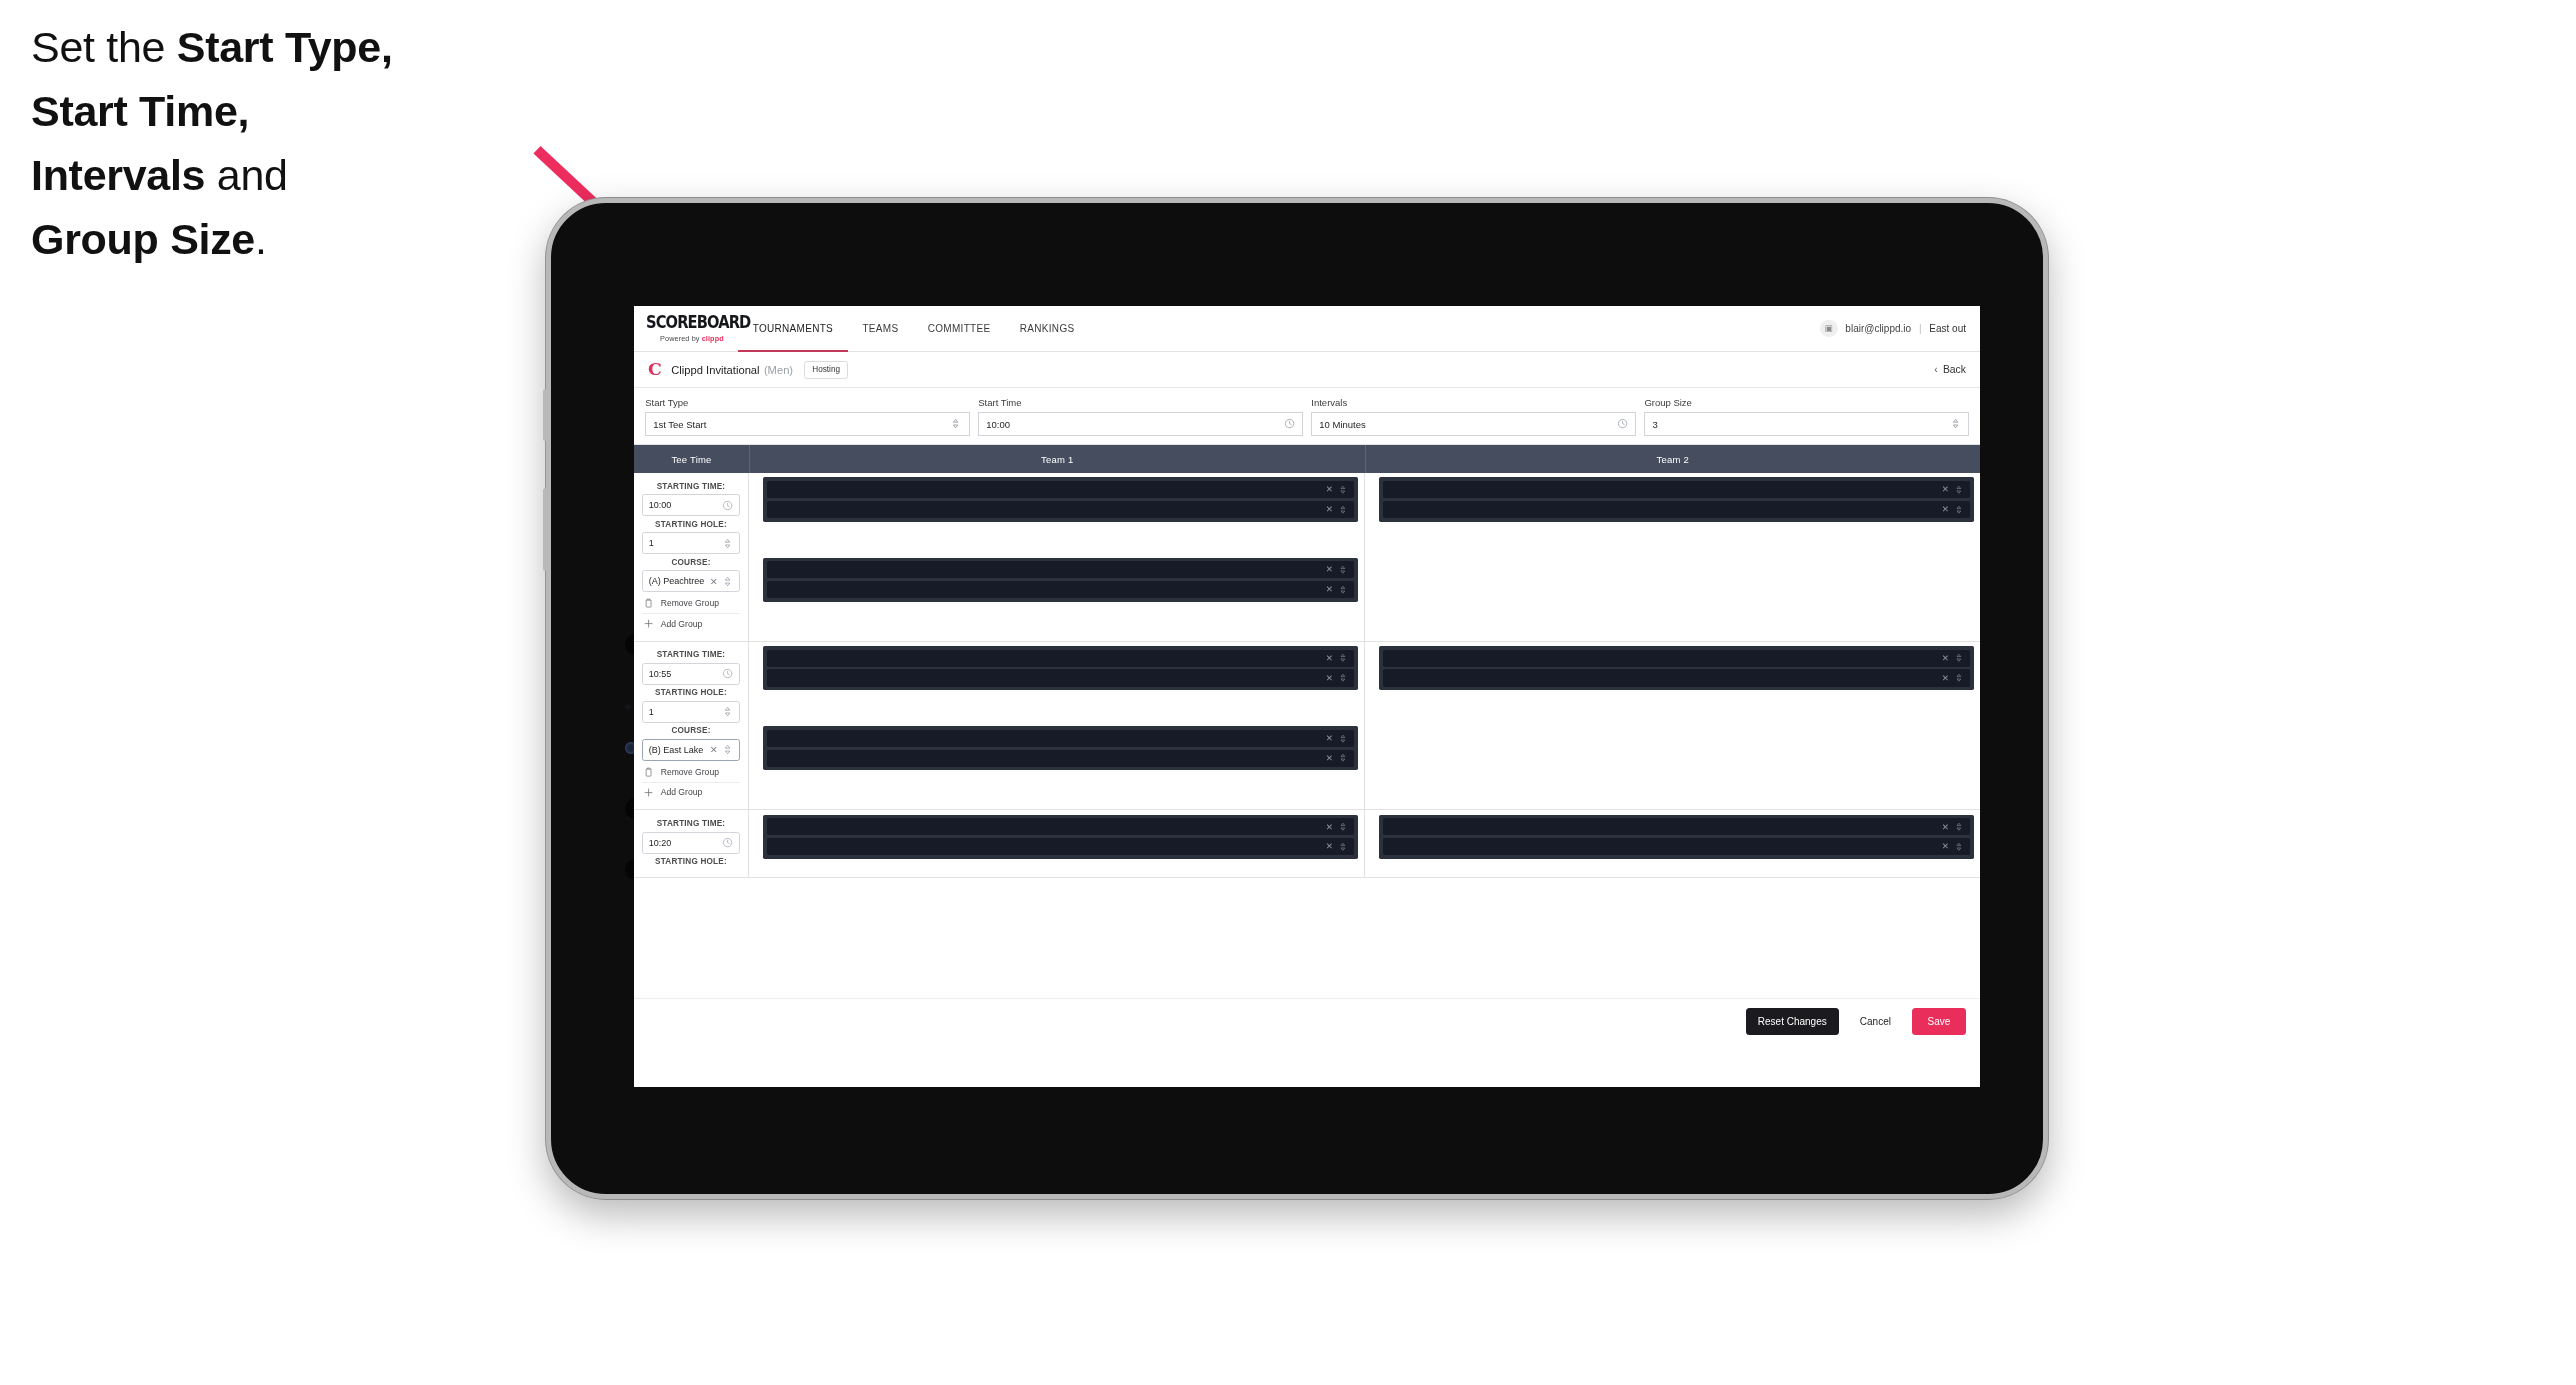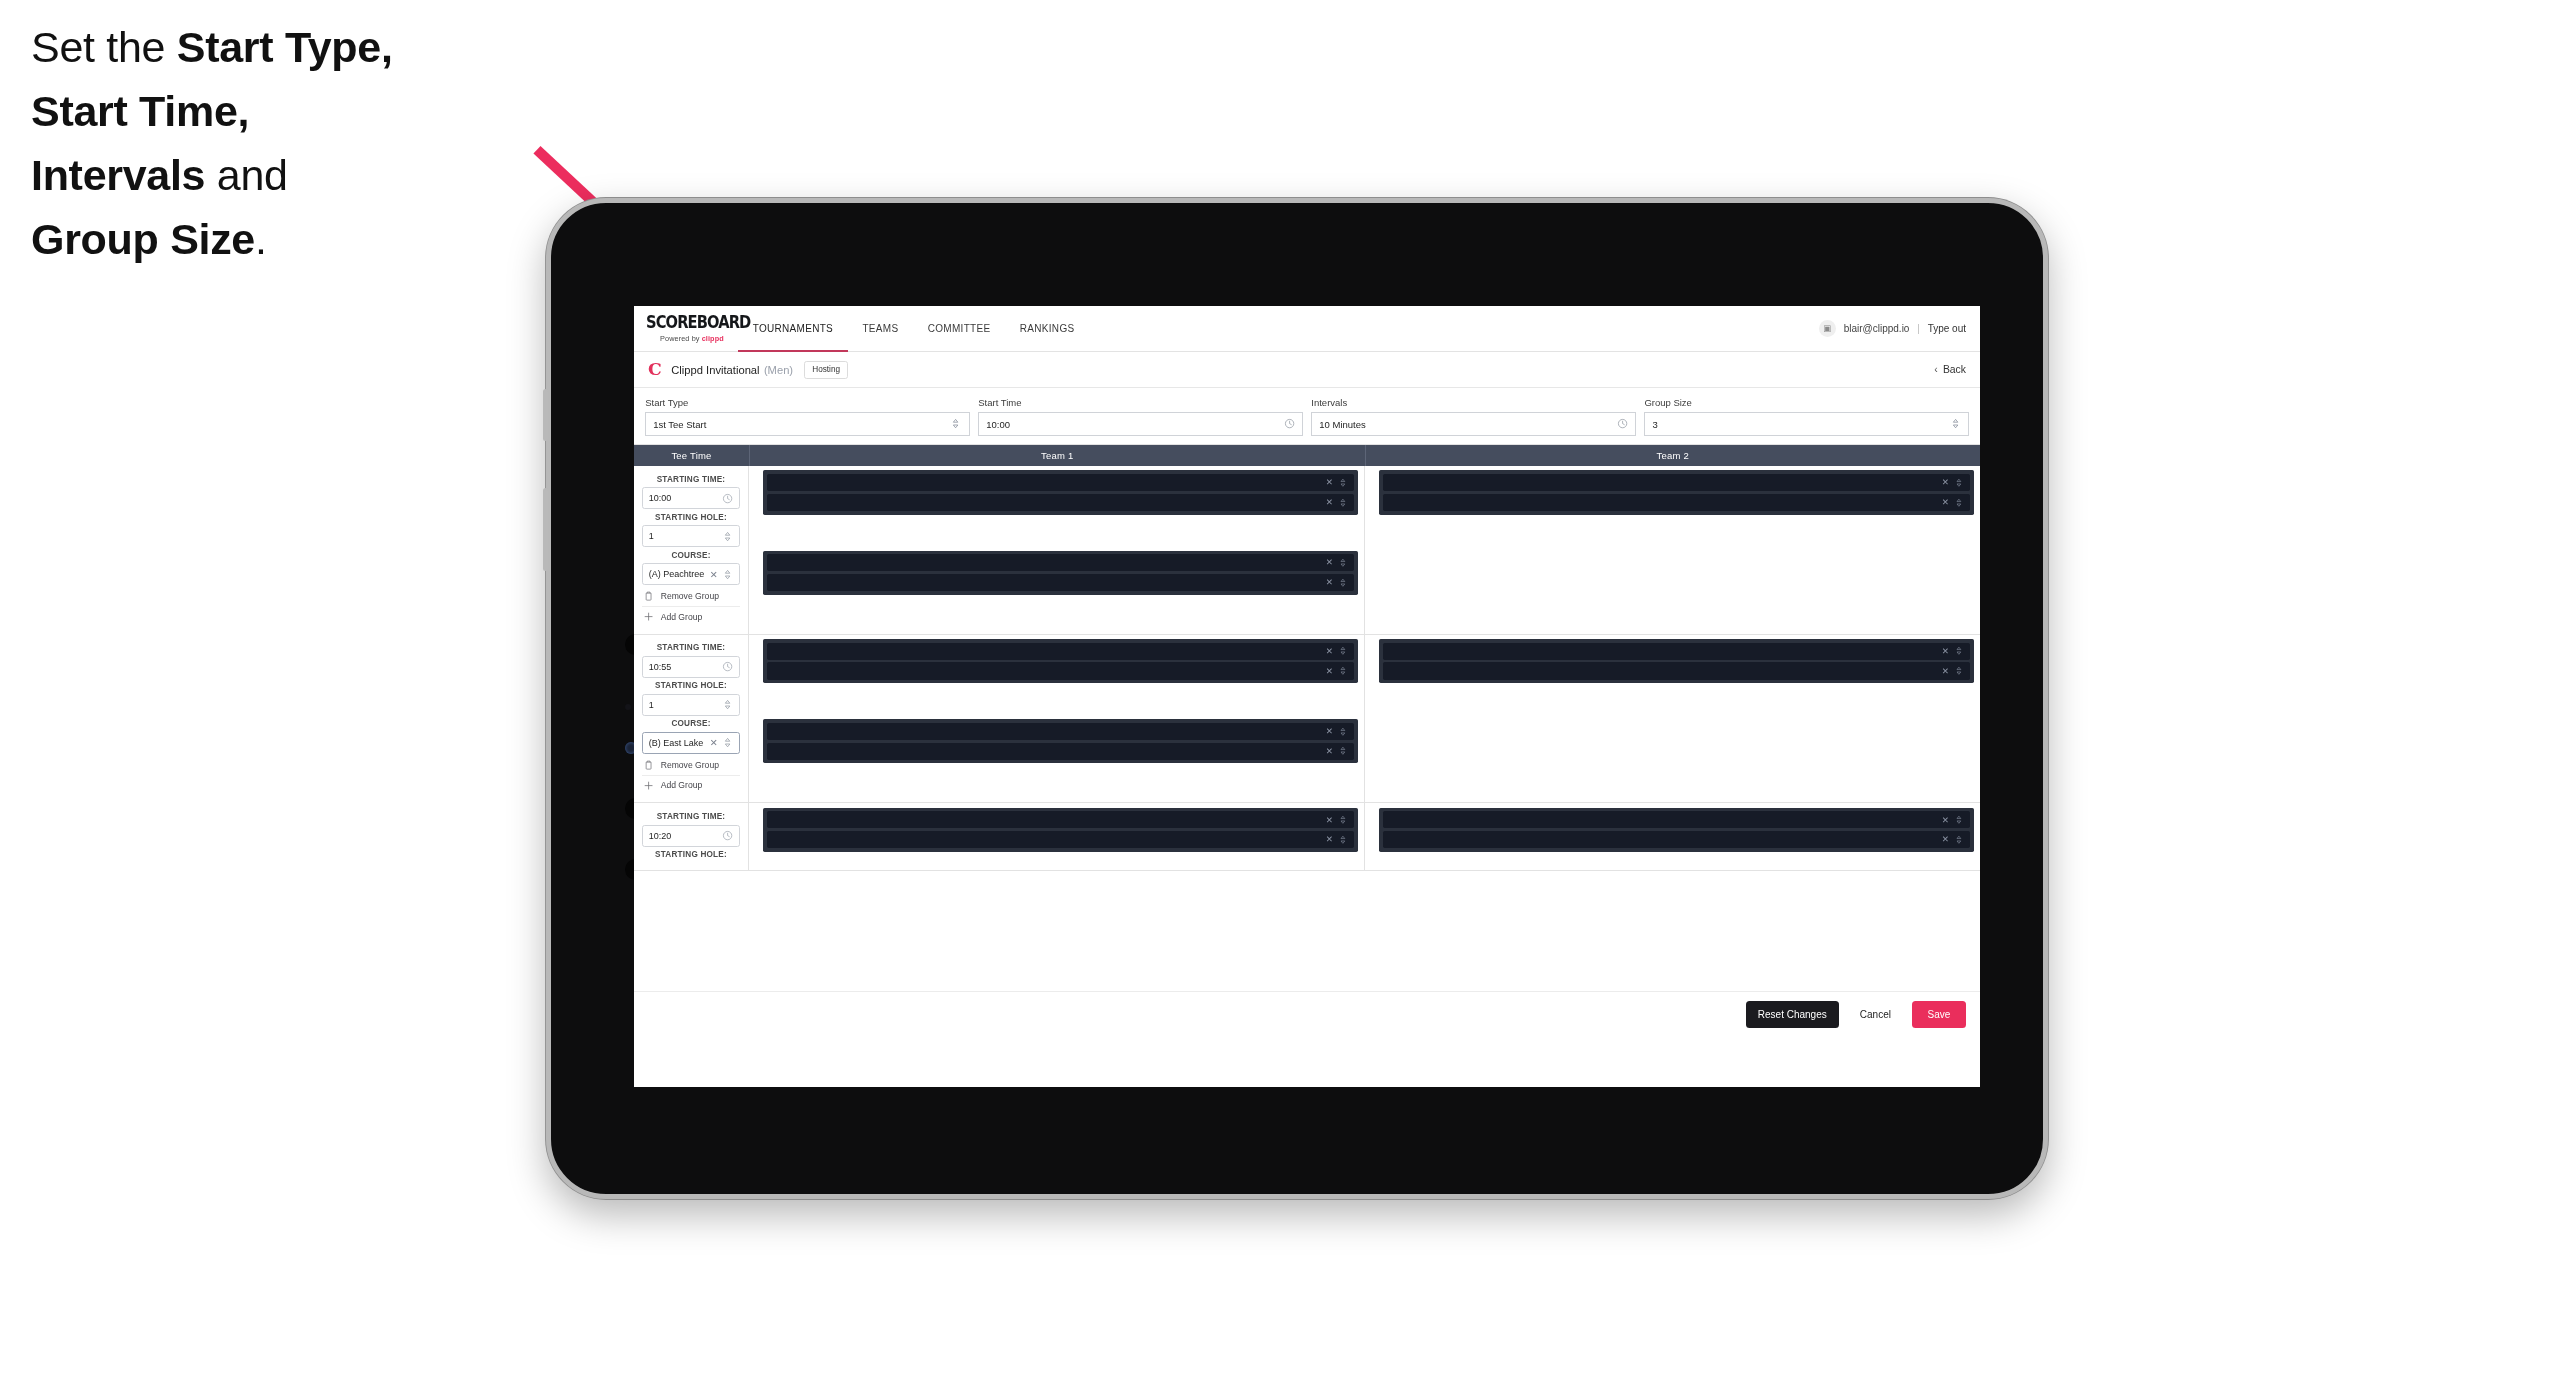--- a/index.html
+++ b/index.html
@@ -101,21 +101,21 @@
   .flabel{font-size:9.5px;color:#3c3c3c;margin-bottom:4.3px;}
   .fctrl{
     height:22.4px;border:0.9px solid #d0d3d8;border-radius:0;background:#fff;
     display:flex;align-items:center;padding:0 7px;font-size:9.5px;color:#1f1f1f;
   }
   .fctrl .val{flex:1;min-width:0;overflow:hidden;white-space:nowrap;}
   .ic{width:11.2px;height:11.2px;flex:0 0 auto;display:block;}
 
   
   .tbl{border-top:0.9px solid #e2e2e2;}
-  .thead{display:flex;background:#454d5e;color:#fff;height:21px;align-items:stretch;}
+  .thead{display:flex;background:#454d5e;color:#fff;height:28px;align-items:stretch;}
   .th{display:flex;align-items:center;justify-content:center;font-size:9.5px;letter-spacing:0.2px;}
   .th.tee{width:115px;flex:0 0 115px;border-right:0.9px solid #5d6577;}
   .th.t1{flex:1;border-right:0.9px solid #5d6577;}
   .th.t2{flex:1;}
 
   .tbody{height:525px;overflow:hidden;position:relative;background:#fff;}
   .trow{display:flex;border-bottom:0.9px solid #e2e2e2;background:#fff;gap:8px;}
   .cell-tee{
     width:115px;flex:0 0 115px;border-right:0.9px solid #e2e2e2;
     padding:5.2px 7.8px 7px 7.8px;box-sizing:border-box;
@@ -198,21 +198,21 @@
       <div class="navtabs">
         <div class="navtab active">TOURNAMENTS</div>
         <div class="navtab">TEAMS</div>
         <div class="navtab">COMMITTEE</div>
         <div class="navtab">RANKINGS</div>
       </div>
       <div class="nav-right">
         <span class="avatar">▣</span>
         <span>blair@clippd.io</span>
         <span class="sep">|</span>
-        <span class="lnk">Type out</span>
+        <span class="lnk">East out</span>
       </div>
     </div>
 
     <div class="titlebar">
       <span class="clogo">C</span>
       <span class="tname">Clippd Invitational</span>
       <span class="tgender">(Men)</span>
       <span class="badge">Hosting</span>
       <span class="backbtn">
         <span class="chev">‹</span>

